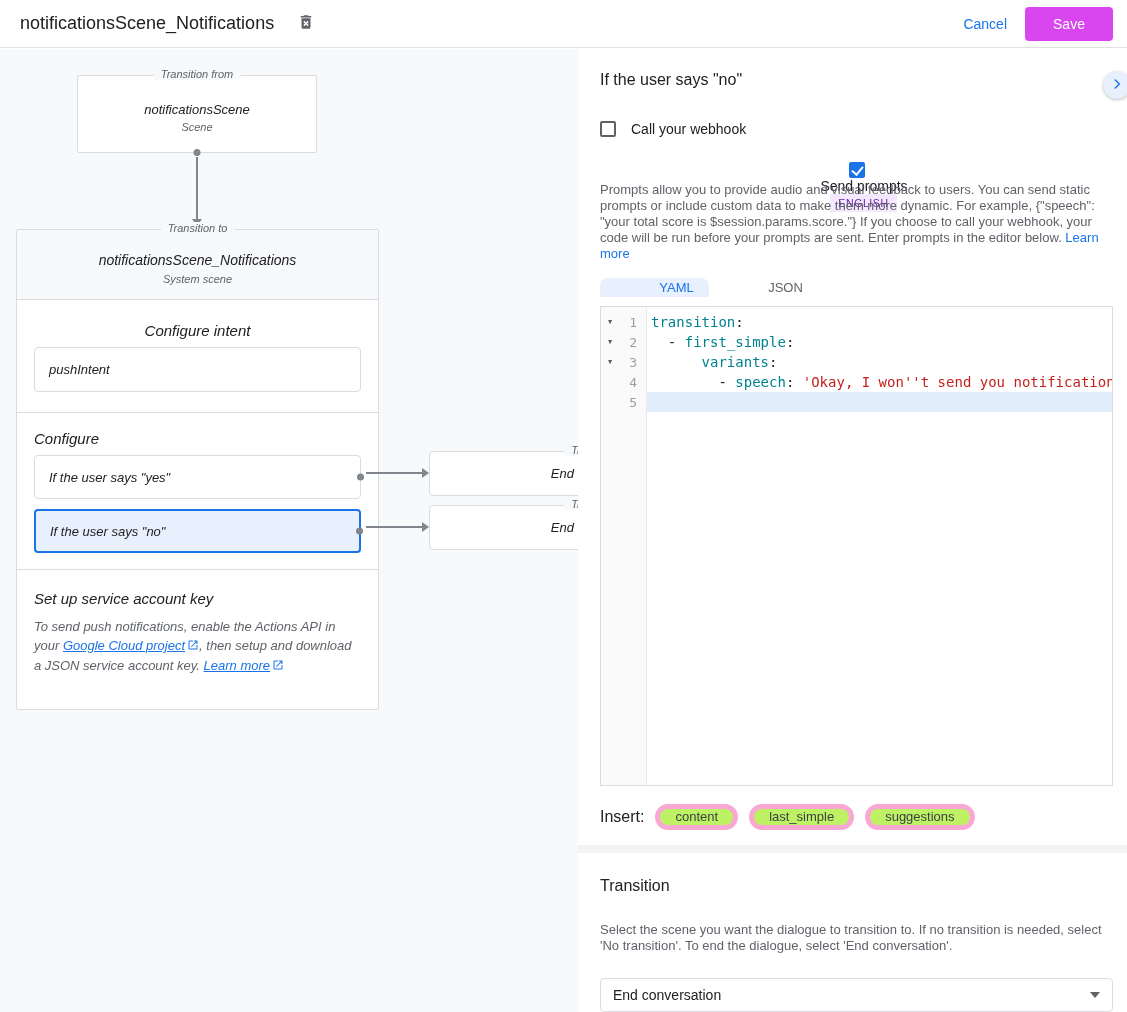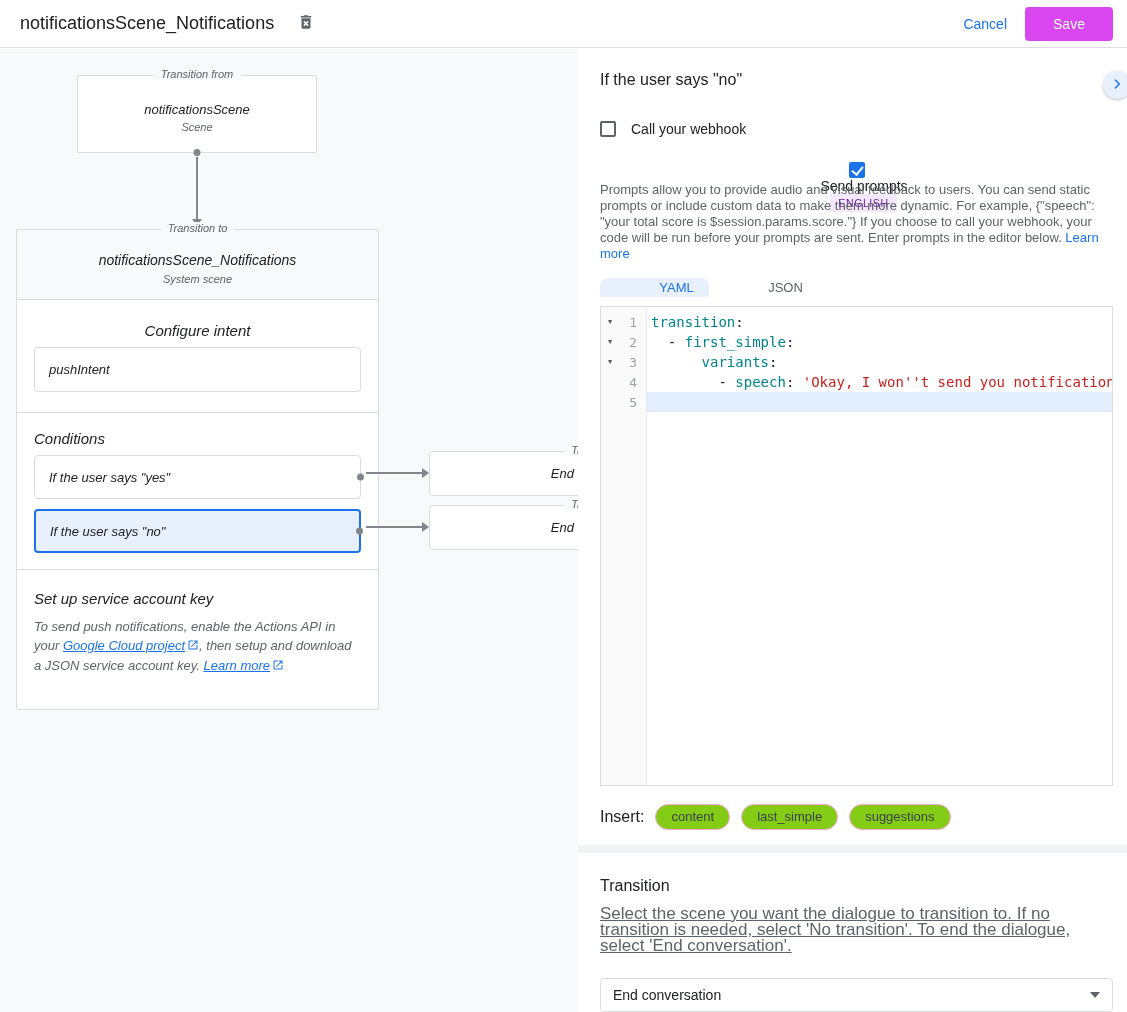--- a/index.html
+++ b/index.html
@@ -152,29 +152,29 @@
   .code-area { flex:1 1 auto; padding-top:5px; overflow:hidden; cursor:text; }
   .code-row { height:20px; line-height:20px; white-space:pre; padding-left:4px; }
   .code-row.active { background:#e3eefd; }
   .tok-plain { color:#202124; }
   .tok-key { color:#00838f; }
   .tok-string { color:#c5221f; }
 
   .insert-row { margin-top:17px; display:flex; align-items:center; height:27px; }
   .insert-label { font-size:16px; color:#202124; }
   .pill {
-    margin-left:11px; height:26px; border:1px solid #f9a8d4; border-radius:14px; background:#84cc16;
+    margin-left:11px; height:26px; border:5px solid #f9a8d4; border-radius:14px; background:#bef264;
     padding:0 15px; font-size:13px; color:#3c4043; display:flex; align-items:center; cursor:pointer;
     font-family:inherit;
   }
 
   .section-band { margin:15px -14px 0 -22px; height:8px; background:#f1f3f4; }
 
   .transition-heading { margin-top:24px; font-size:16px; font-weight:500; color:#202124; height:20px; }
-  .transition-desc { margin-top:9px; width:513px; font-size:17px; line-height:16px; color:#5f6368;text-decoration:underline; }
+  .transition-desc { margin-top:25px; width:513px; font-size:13px; line-height:16px; color:#5f6368; }
   .select {
     margin-top:24px; width:513px; height:34px; border:1px solid #dadce0; border-radius:4px;
     display:flex; align-items:center; padding:0 12px; font-size:14px; color:#202124; cursor:pointer;
     background:#fff;
   }
   .select .caret {
     margin-left:auto; width:0; height:0;
     border-left:5px solid transparent; border-right:5px solid transparent; border-top:6px solid #5f6368;
   }
 </style>
@@ -217,21 +217,21 @@
       </div>
 
       <div class="card-section sec-intent bordered">
         <div class="section-heading">Configure intent</div>
         <div class="intent-box">
           <span>pushIntent</span>
         </div>
       </div>
 
       <div class="card-section sec-conditions bordered">
-        <div class="section-heading">Conditions</div>
+        <div class="section-heading">Configure</div>
         <div class="condition-box">
           <span>If the user says "yes"</span>
           <span class="port-dot"></span>
         </div>
         <div class="condition-box selected">
           <span>If the user says "no"</span>
           <span class="port-dot"></span>
         </div>
       </div>
 

